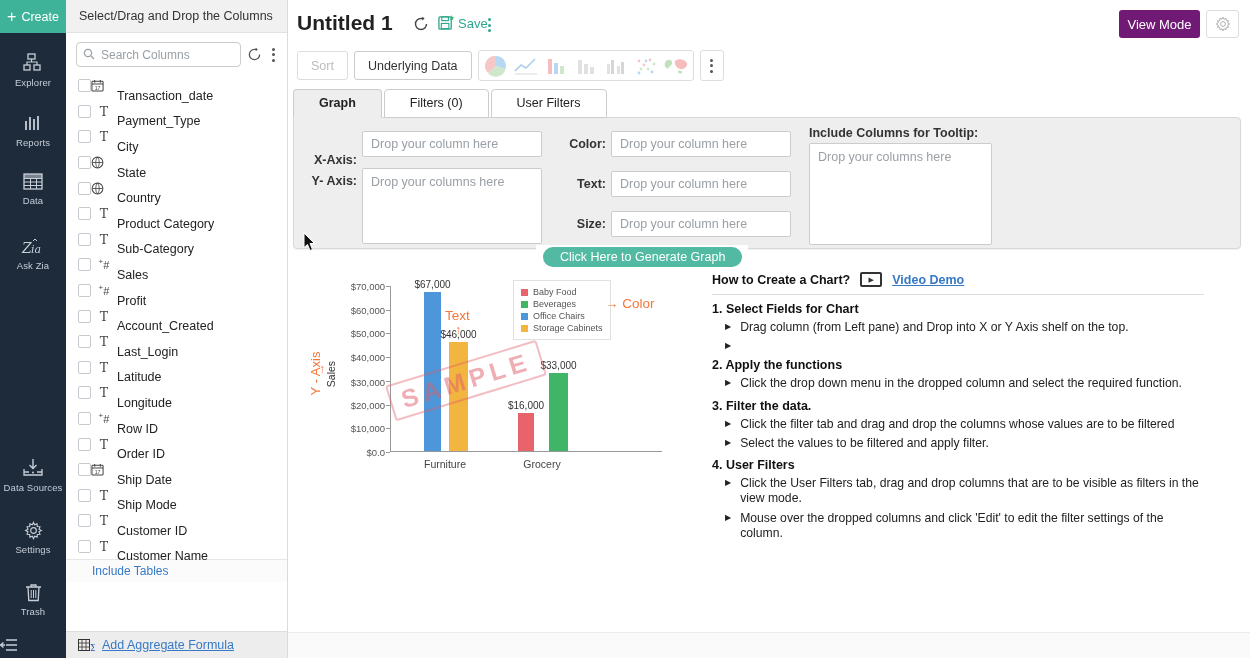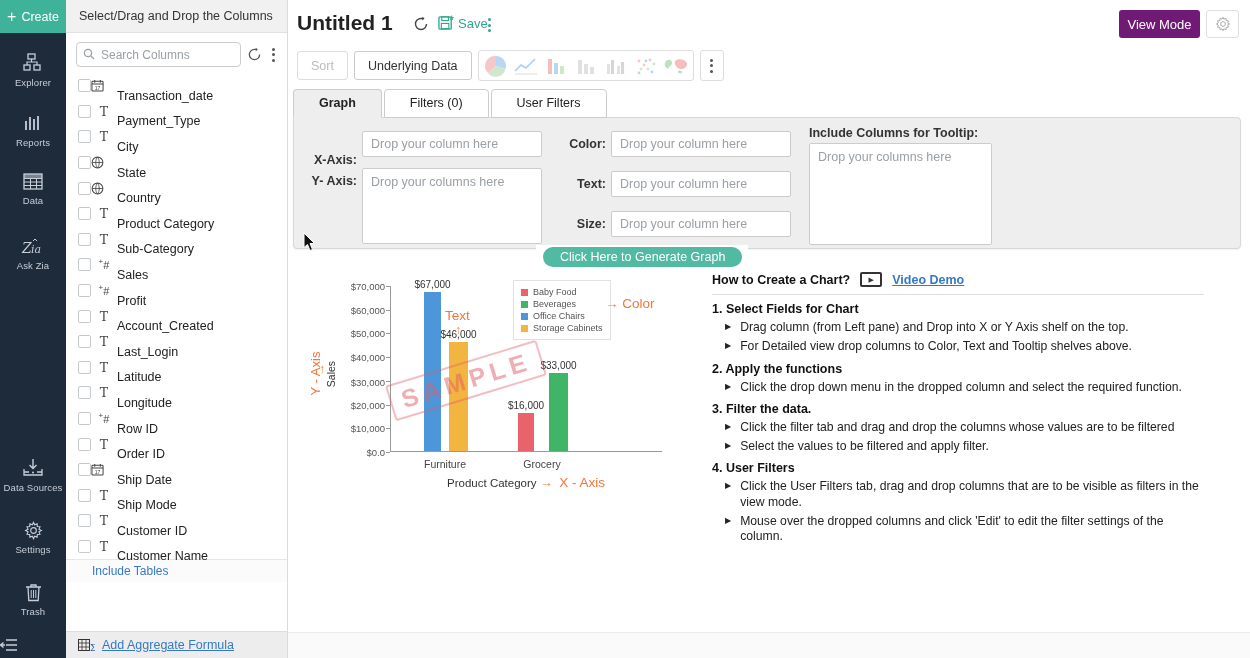--- a/index.html
+++ b/index.html
@@ -541,39 +541,37 @@
           </div>
         </div>
       <div id="ann-color" class="ann"><span>→</span> Color</div>
       <div id="ann-text" class="ann">Text</div>
       <div id="ann-text-arrow" class="ann">↑</div>
       <div id="watermark">SAMPLE</div>
       <div id="cats">
           <div class="cat-label" style="left: 110px;">Furniture</div>
           <div class="cat-label" style="left: 207px;">Grocery</div>
         </div>
-      <div id="xlabel-row"><span style="color:#333">Product Category</span> <span class="ann">→</span>&nbsp; <span class="ann" style="font-size:13.5px">X - Axis</span></div>
     </div>
 
     <div id="instructions">
       <div id="instr-head">
         <span id="instr-title">How to Create a Chart?</span>
         <span id="play-icon">▶</span>
         <a id="video-link">Video Demo</a>
       </div>
       <hr id="instr-hr">
       <div id="steps">
           <div class="step-title">1. Select Fields for Chart</div>
           <div class="bullet">
             <span class="tri">▶</span>
             <span>Drag column (from Left pane) and Drop into X or Y Axis shelf on the top.</span>
           </div>
           <div class="bullet">
             <span class="tri">▶</span>
-            <span>For Detailed view drop columns to Color, Text and Tooltip shelves above.</span>
           </div>
           <div class="step-title">2. Apply the functions</div>
           <div class="bullet">
             <span class="tri">▶</span>
             <span>Click the drop down menu in the dropped column and select the required function.</span>
           </div>
           <div class="step-title">3. Filter the data.</div>
           <div class="bullet">
             <span class="tri">▶</span>
             <span>Click the filter tab and drag and drop the columns whose values are to be filtered</span>

